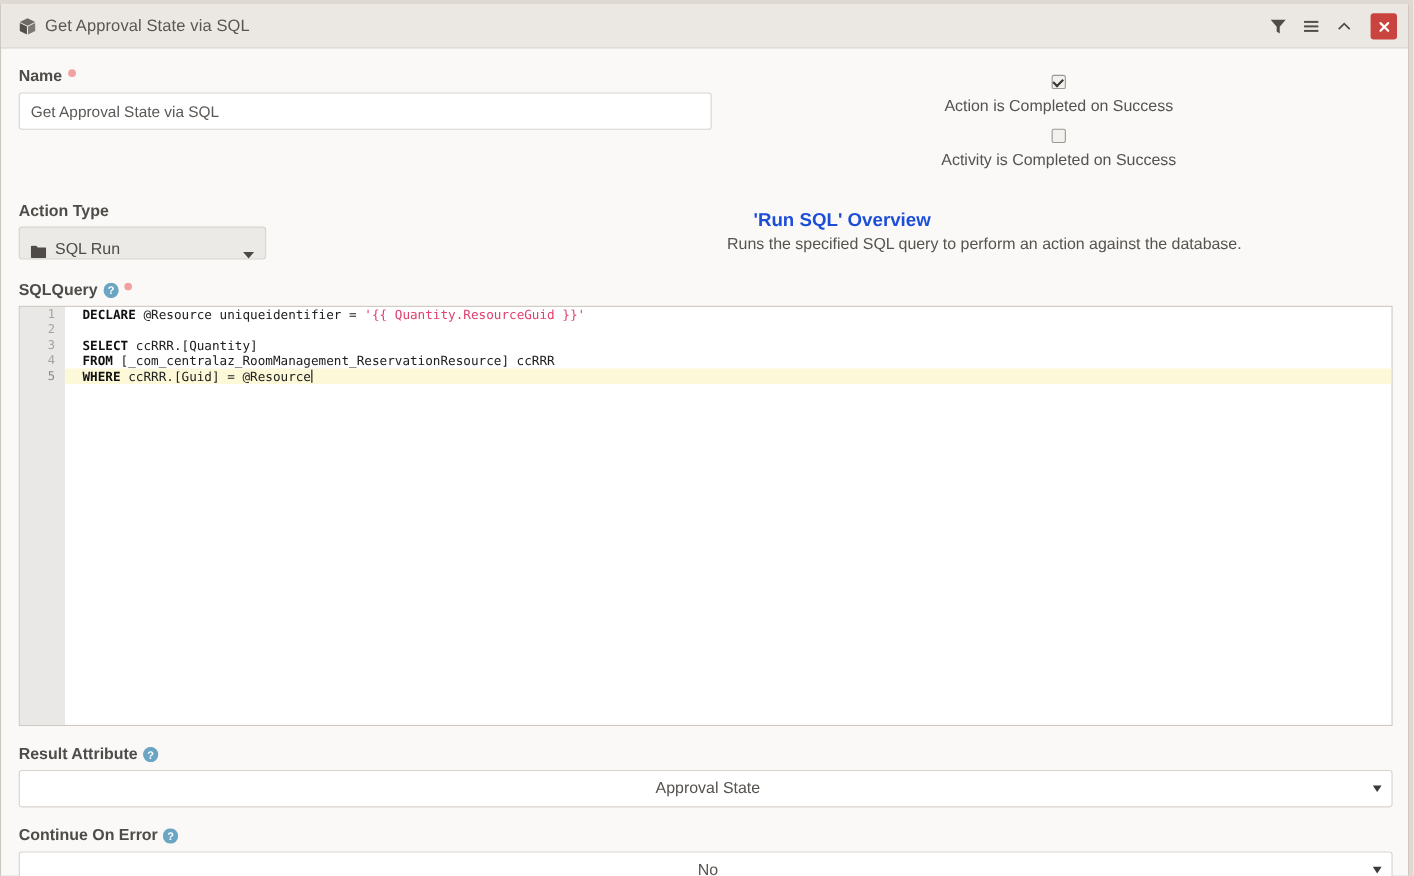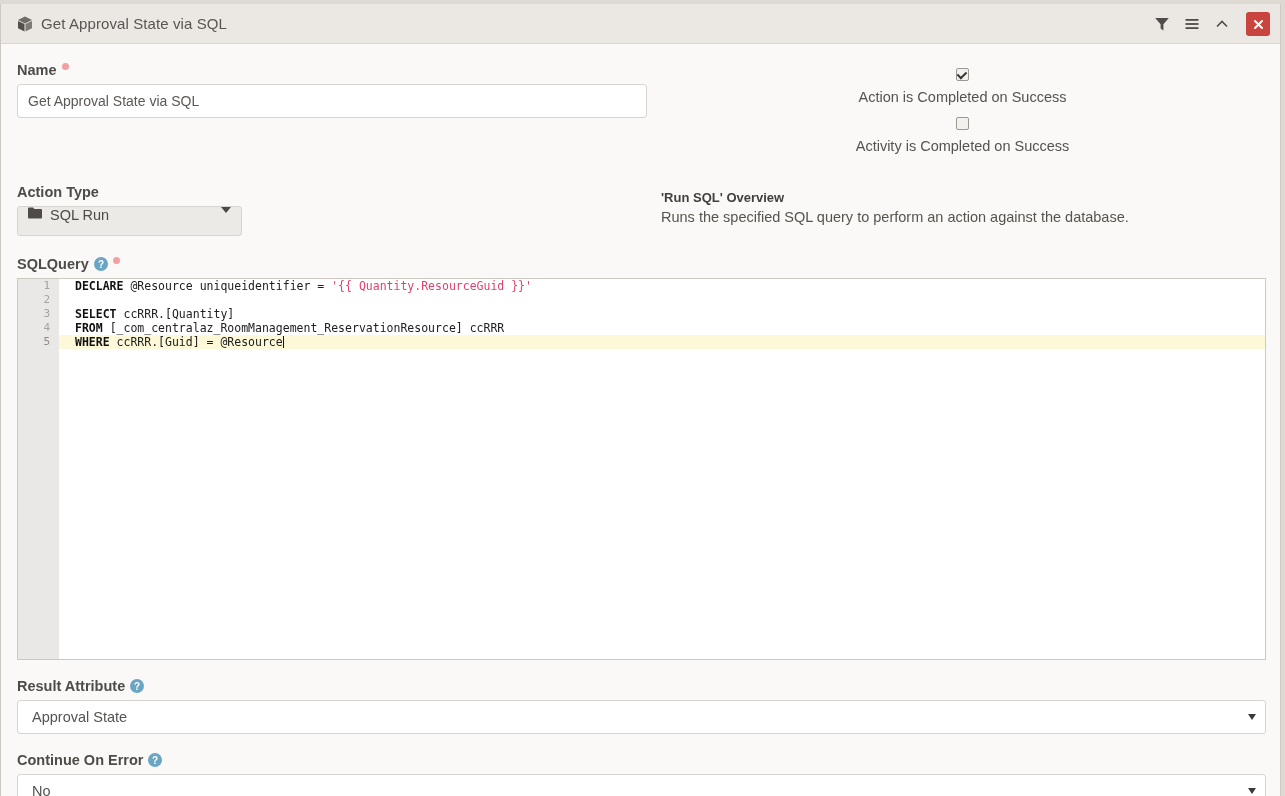--- a/index.html
+++ b/index.html
@@ -176,21 +176,21 @@
     display: flex;
     margin-top: 18px;
   }
   .select-disabled {
     width: 225px;
     height: 30px;
     background: #eceae6;
     border: 1px solid #d8d4cf;
     border-radius: 3px;
     display: flex;
-    align-items: flex-start;
+    align-items: flex-end;
     padding: 0 8px 0 10px;
     box-sizing: border-box;
     font-size: 14.5px;
     color: #4e4b48;
     cursor: pointer;
     position: relative;
   }
   .folder-icon {
     width: 14px;
     height: 12px;
@@ -201,24 +201,25 @@
     position: absolute;
     right: 10px;
     width: 0;
     height: 0;
     border-left: 5px solid transparent;
     border-right: 5px solid transparent;
     border-top: 6px solid #4b4845;
   }
 
   .overview-title {
-    font-size: 13px;
+    font-size: 17px;
     font-weight: bold;
-    color: #404040;
+    color: #1d4ed8;
     margin-bottom: 4px;
+    margin-left: 24px;
   }
   .overview-text {
     font-size: 14.5px;
     color: #57544f;
   }
 
   
   .editor-label {
     margin-top: 20px;
   }
@@ -295,20 +296,21 @@
     border: 1px solid #d8d4cf;
     border-radius: 3px;
     display: flex;
     align-items: center;
     padding: 0 10px 0 14px;
     box-sizing: border-box;
     font-size: 14.5px;
     color: #55524f;
     cursor: pointer;
     position: relative;
+    justify-content: center;
   }
   .caret-sm {
     position: absolute;
     right: 9px;
     width: 0;
     height: 0;
     border-left: 4.5px solid transparent;
     border-right: 4.5px solid transparent;
     border-top: 6px solid #3c3a38;
   }

